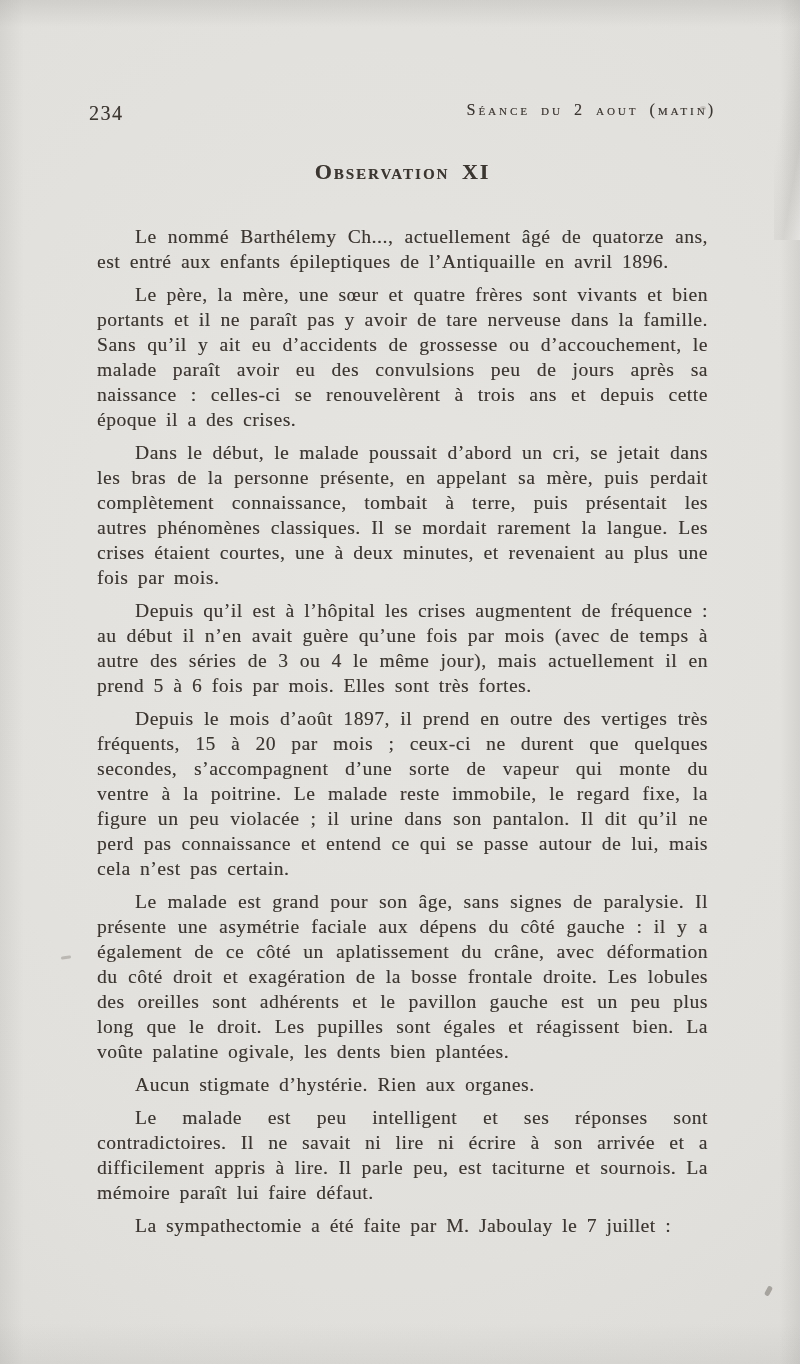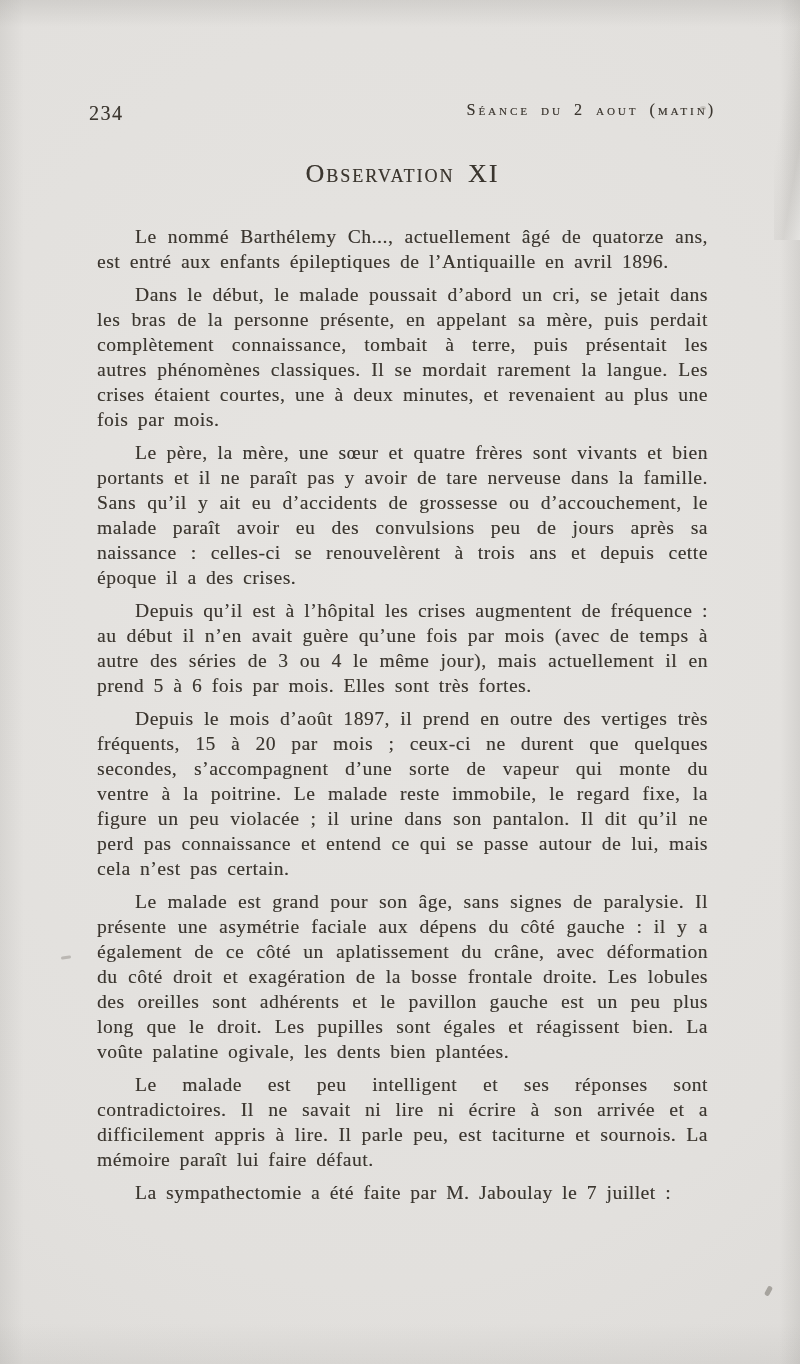--- a/index.html
+++ b/index.html
@@ -55,23 +55,23 @@
     word-spacing: 4px;
     text-shadow: 0.3px 0.3px 0.6px rgba(59,54,47,0.45);
   }
   .section-heading {
     position: absolute;
     top: 159px;
     left: 89px;
     width: 627px;
     margin: 0;
     text-align: center;
-    font-weight: normal;
+    font-weight: bold;
     font-variant: small-caps;
-    font-size: 26px;
+    font-size: 22px;
     letter-spacing: 2px;
     word-spacing: 5px;
     text-shadow: 0.3px 0.3px 0.6px rgba(59,54,47,0.5);
   }
   .body-text {
     position: absolute;
     top: 216px;
     left: 89px;
     width: 627px;
     font-size: 19.5px;
@@ -121,25 +121,26 @@
 
   <header class="running-head">
     <span class="page-number">234</span>
     <span class="running-title">Séance du 2 aout (matin)</span>
   </header>
 
   <h2 class="section-heading">Observation XI</h2>
 
   <main class="body-text">
     <p>Le nommé Barthélemy Ch..., actuellement âgé de quatorze ans, est entré aux enfants épileptiques de l’Antiquaille en avril 1896.</p>
+    <p>Le père, la mère, une sœur et quatre frères sont vivants et bien portants et il ne paraît pas y avoir de tare nerveuse dans la famille. Sans qu’il y ait eu d’accidents de grossesse ou d’accouchement, le malade paraît avoir eu des convulsions peu de jours après sa naissance&nbsp;: celles-ci se renouvelèrent à trois ans et depuis cette époque il a des crises.</p>
     <p>Dans le début, le malade poussait d’abord un cri, se jetait dans les bras de la personne présente, en appelant sa mère, puis perdait complètement connaissance, tombait à terre, puis présentait les autres phénomènes classiques. Il se mordait rarement la langue. Les crises étaient courtes, une à deux minutes, et revenaient au plus une fois par mois.</p>
-    <p>Le père, la mère, une sœur et quatre frères sont vivants et bien portants et il ne paraît pas y avoir de tare nerveuse dans la famille. Sans qu’il y ait eu d’accidents de grossesse ou d’accouchement, le malade paraît avoir eu des convulsions peu de jours après sa naissance&nbsp;: celles-ci se renouvelèrent à trois ans et depuis cette époque il a des crises.</p>
     <p>Depuis qu’il est à l’hôpital les crises augmentent de fréquence&nbsp;: au début il n’en avait guère qu’une fois par mois (avec de temps à autre des séries de 3 ou 4 le même jour), mais actuellement il en prend 5 à 6 fois par mois. Elles sont très fortes.</p>
     <p>Depuis le mois d’août 1897, il prend en outre des vertiges très fréquents, 15 à 20 par mois&nbsp;; ceux-ci ne durent que quelques secondes, s’accompagnent d’une sorte de vapeur qui monte du ventre à la poitrine. Le malade reste immobile, le regard fixe, la figure un peu violacée&nbsp;; il urine dans son pantalon. Il dit qu’il ne perd pas connaissance et entend ce qui se passe autour de lui, mais cela n’est pas certain.</p>
     <p>Le malade est grand pour son âge, sans signes de paralysie. Il présente une asymétrie faciale aux dépens du côté gauche&nbsp;: il y a également de ce côté un aplatissement du crâne, avec déformation du côté droit et exagération de la bosse frontale droite. Les lobules des oreilles sont adhérents et le pavillon gauche est un peu plus long que le droit. Les pupilles sont égales et réagissent bien. La voûte palatine ogivale, les dents bien plantées.</p>
+    <p>Aucun stigmate d’hystérie. Rien aux organes.</p>
     <p>Le malade est peu intelligent et ses réponses sont contradictoires. Il ne savait ni lire ni écrire à son arrivée et a difficilement appris à lire. Il parle peu, est taciturne et sournois. La mémoire paraît lui faire défaut.</p>
     <p>La sympathectomie a été faite par M. Jaboulay le 7 juillet&nbsp;:</p>
   </main>
 
   <div class="speck speck-1"></div>
   <div class="speck speck-2"></div>
   <div class="speck speck-3"></div>
 
 </div>
 

